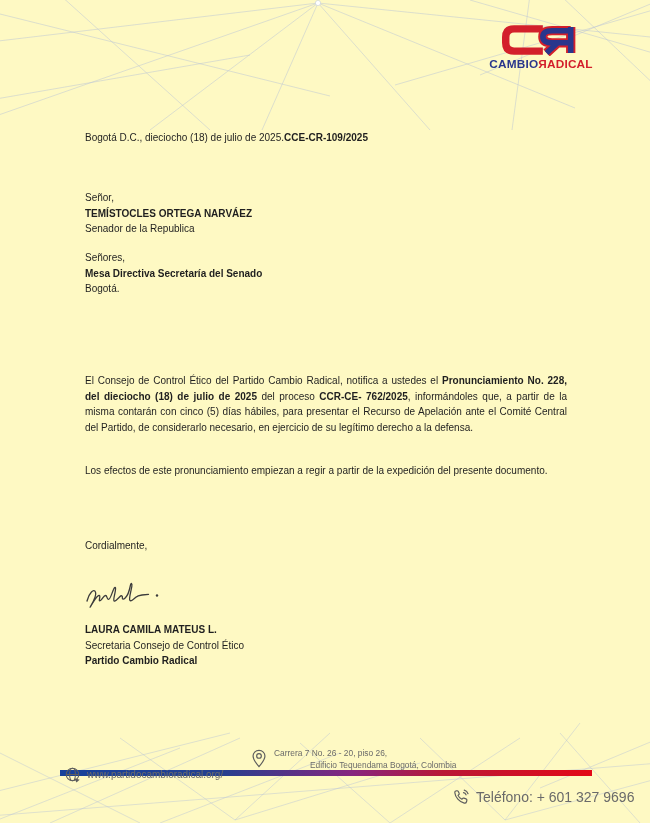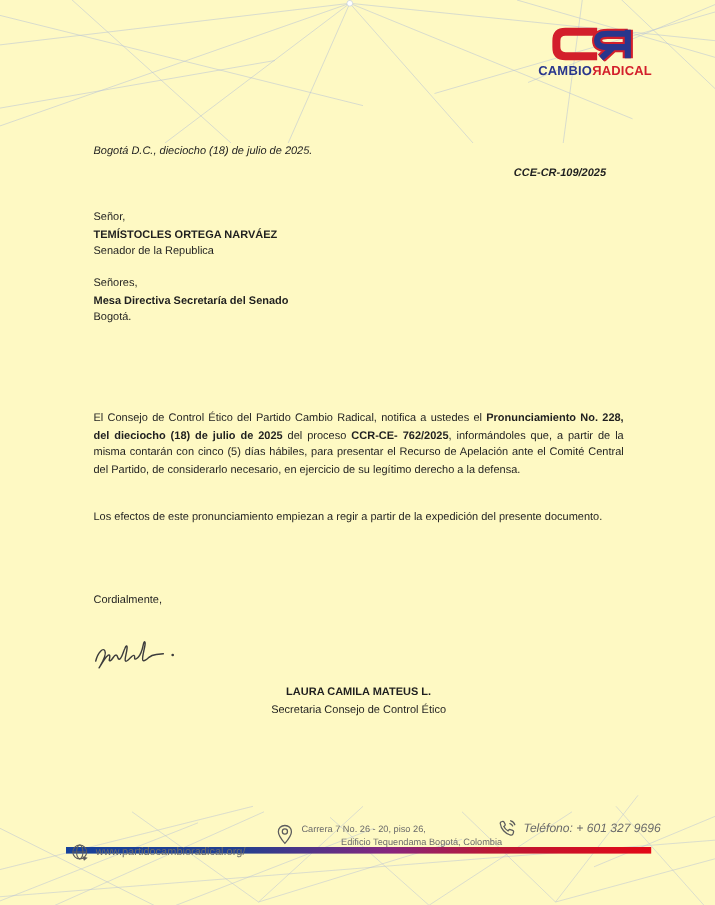--- a/index.html
+++ b/index.html
@@ -12,42 +12,42 @@
   .mesh-top{top:0;}
   .mesh-bottom{top:708px;}
   
   .logo{position:absolute;top:24px;right:49px;width:120px;z-index:2;text-align:center;}
   .logo .monogram{display:block;margin:0 auto;}
   .wordmark{font-weight:bold;font-size:11.8px;letter-spacing:.2px;margin-top:1px;white-space:nowrap;}
   .wm-blue{color:#29368c;}
   .wm-red{color:#d31f2b;}
   
   .content{position:absolute;left:85px;width:482px;z-index:1;font-size:10px;line-height:15.5px;}
-  .dateline{top:130px;display:flex;justify-content:space-between;font-style:italic;}
-  .ref-code{font-weight:bold;margin-right:16px;margin-top:20px;}
+  .dateline{top:130px;display:flex;}
+  .ref-code{font-weight:bold;margin-right:16px;}
   .recipient1{top:190px;}
   .recipient2{top:250px;}
   .subject{top:323px;font-weight:bold;}
   .subject .jline{text-align:justify;text-align-last:justify;}
   .para1{top:373px;text-align:justify;}
   .para2{top:463px;text-align:justify;}
   .closing{top:538px;}
   .signer{top:622px;}
   .b{font-weight:bold;}
   .sig{position:absolute;left:80px;top:574px;z-index:1;}
   
   .bar{
     position:absolute;left:60px;top:770px;width:532px;height:6px;z-index:2;
     background:linear-gradient(90deg,#16419b 0%,#24408f 30%,#86267f 55%,#b91836 72%,#e30917 100%);
   }
   .fitem{position:absolute;z-index:2;display:flex;align-items:flex-start;color:#6a6a6a;}
   .fitem svg{flex:0 0 auto;margin-right:6px;}
   .f-web{left:64px;top:766px;font-size:10px;line-height:17px;align-items:flex-end;}
   .f-addr{left:250px;top:748px;font-size:8.4px;line-height:11.5px;}
-  .f-phone{left:452px;top:744px;font-size:11px;line-height:18px;font-style:italic;}
+  .f-phone{left:452px;top:788px;font-size:14px;line-height:18px;}
 </style>
 </head>
 <body>
 
 <div class="page">
 
   <svg class="mesh mesh-top" width="650" height="130" viewBox="0 0 650 130">
     <g stroke="#b9c3d6" stroke-width="0.9" stroke-opacity="0.55" fill="none">
       <path d="M318 3 L-10 42"></path>
         <path d="M318 3 L-10 118"></path>
@@ -120,23 +120,24 @@
 
   <div class="content para2" style="position:absolute;">Los efectos de este pronunciamiento empiezan a regir a partir de la expedición del presente documento.</div>
 
   <div class="content closing" style="position:absolute;">Cordialmente,</div>
 
   <svg class="sig" width="100" height="42" viewBox="0 0 100 42">
     <path d="M7 27 C9 19 14 14 15.5 18 C17 21.5 12.5 29 10.5 32.5 C9 35 12 30 15 25.5 C17.5 21.5 20 20 19.8 23 C19.6 25.5 18.5 27.5 20.5 26.5 C22.5 25.5 23.5 21.5 25.5 21.5 C27.5 21.5 26.5 25.5 28.5 25.3 C30.5 25.1 31.5 20 33.5 15.5 C34.5 13 35.8 12.2 35.5 15.5 C35.2 19.5 33 25.5 34 26.8 C35 28 37.5 25 39.5 23 C41.5 21 42.6 21.6 42.4 23.6 C42.2 25.6 43.4 25.8 45.4 23.8 C47.4 21.8 49.4 16.5 50.4 11.5 C51 8.5 52.4 8.8 51.8 12.5 C51 17.5 48.8 24.5 49.8 26.2 C50.8 27.8 53.4 25.4 55.4 23.6 C57 22.2 59.5 21.3 62 21 L68.5 20.3" stroke="#3c3c3c" stroke-width="1.3" fill="none" stroke-linecap="round"></path>
     <circle cx="77" cy="21.5" r="1.2" fill="#3c3c3c"></circle>
   </svg>
 
-  <div class="content signer" style="position:absolute;text-align:center;">
+  <div class="content signer" style="position:absolute;">
     <div class="b">LAURA CAMILA MATEUS L.</div>
     <div>Secretaria Consejo de Control Ético</div>
+    <div class="b">Partido Cambio Radical</div>
   </div>
 
   <div class="bar"></div>
 
   <div class="fitem f-web">
     <svg width="17" height="17" viewBox="0 0 20 20">
       <g stroke="#5d5d5d" stroke-width="1.2" fill="none">
         <circle cx="10" cy="10" r="7.4"></circle>
         <ellipse cx="10" cy="10" rx="3.4" ry="7.4"></ellipse>
         <path d="M2.6 10 H17.4"></path>

